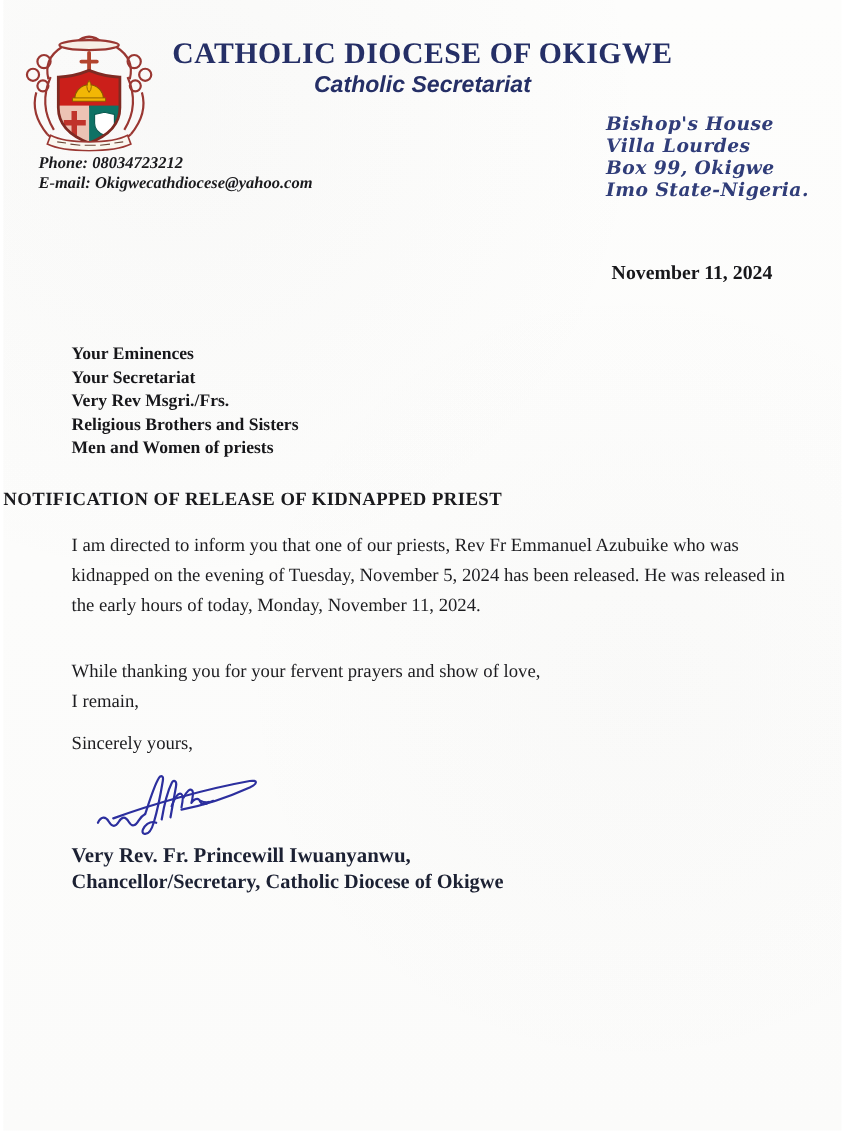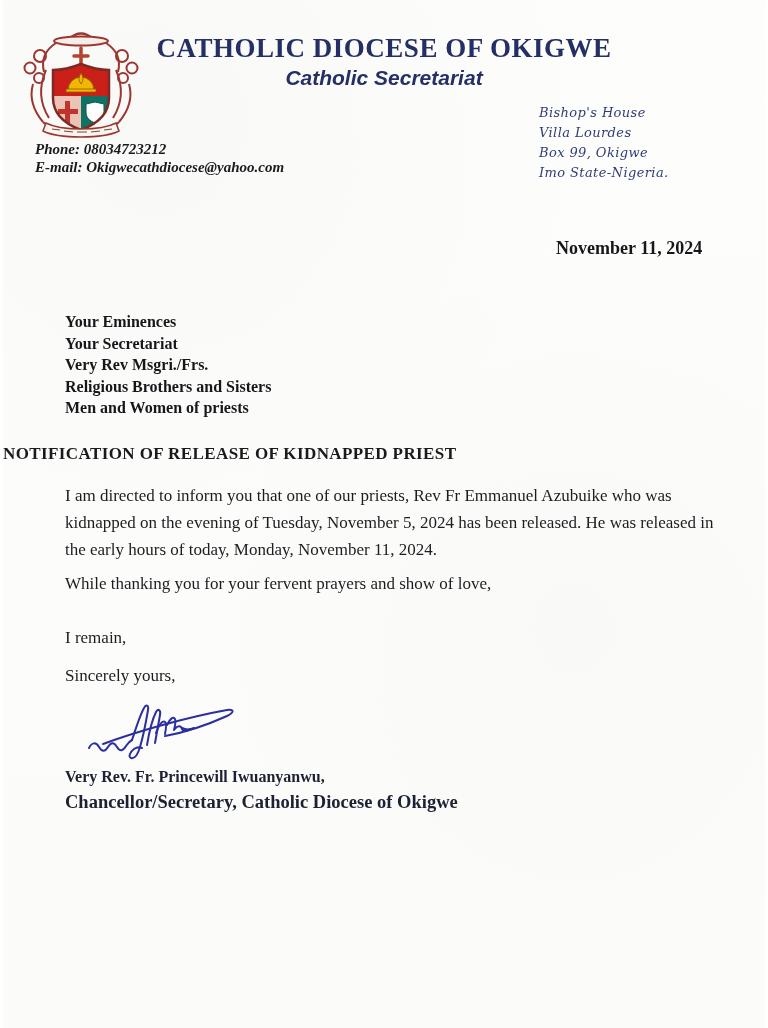--- a/index.html
+++ b/index.html
@@ -34,24 +34,24 @@
     font-size:21px;
     color:#252f66;
   }
   .contact {
     left:32px; top:140px;
     font-style:italic; font-weight:bold;
     font-size:15px; line-height:18px;
     color:#1a1a1d;
   }
   .address {
-    left:536px; top:103px;
+    left:548px; top:103px;
     font-family:"DejaVu Serif", serif;
-    font-style:italic; font-weight:normal;
-    font-size:13px; line-height:20px;
+    font-style:italic; font-weight:bold;
+    font-size:17px; line-height:20px;
     letter-spacing:0.4px;
     color:#303d79;
   }
   .date {
     left:553px; top:238px;
     font-weight:bold; font-size:18px;
     color:#17171a;
   }
   .recipients {
     left:62px; top:311px;
@@ -60,29 +60,29 @@
   }
   .subject {
     left:0; right:0; top:444px;
     text-align:left;
     font-weight:bold; font-size:17px;
     letter-spacing:0.4px;
     color:#1a1a1d;
   }
   .para { left:62px; width:652px; font-size:17px; line-height:27px; color:#1d1d20; }
   .p1 { top:482px; }
-  .p2 { top:570px;font-family:Liberation Serif, serif; }
+  .p2 { top:596px;font-family:Liberation Serif, serif; }
   .p3 { top:624px; }
   .p4 { top:662px; }
 
   .signature { left:80px; top:696px; width:168px; height:66px; }
 
   .signer-name {
     left:62px; top:768px;
-    font-weight:bold; font-size:16px;
+    font-weight:bold; font-size:19px;
     color:#1c2133;
   }
   .signer-title {
     left:62px; top:792px;
     font-weight:bold; font-size:18.5px;
     color:#1c2133;
   }
 </style>
 </head>
 <body>

